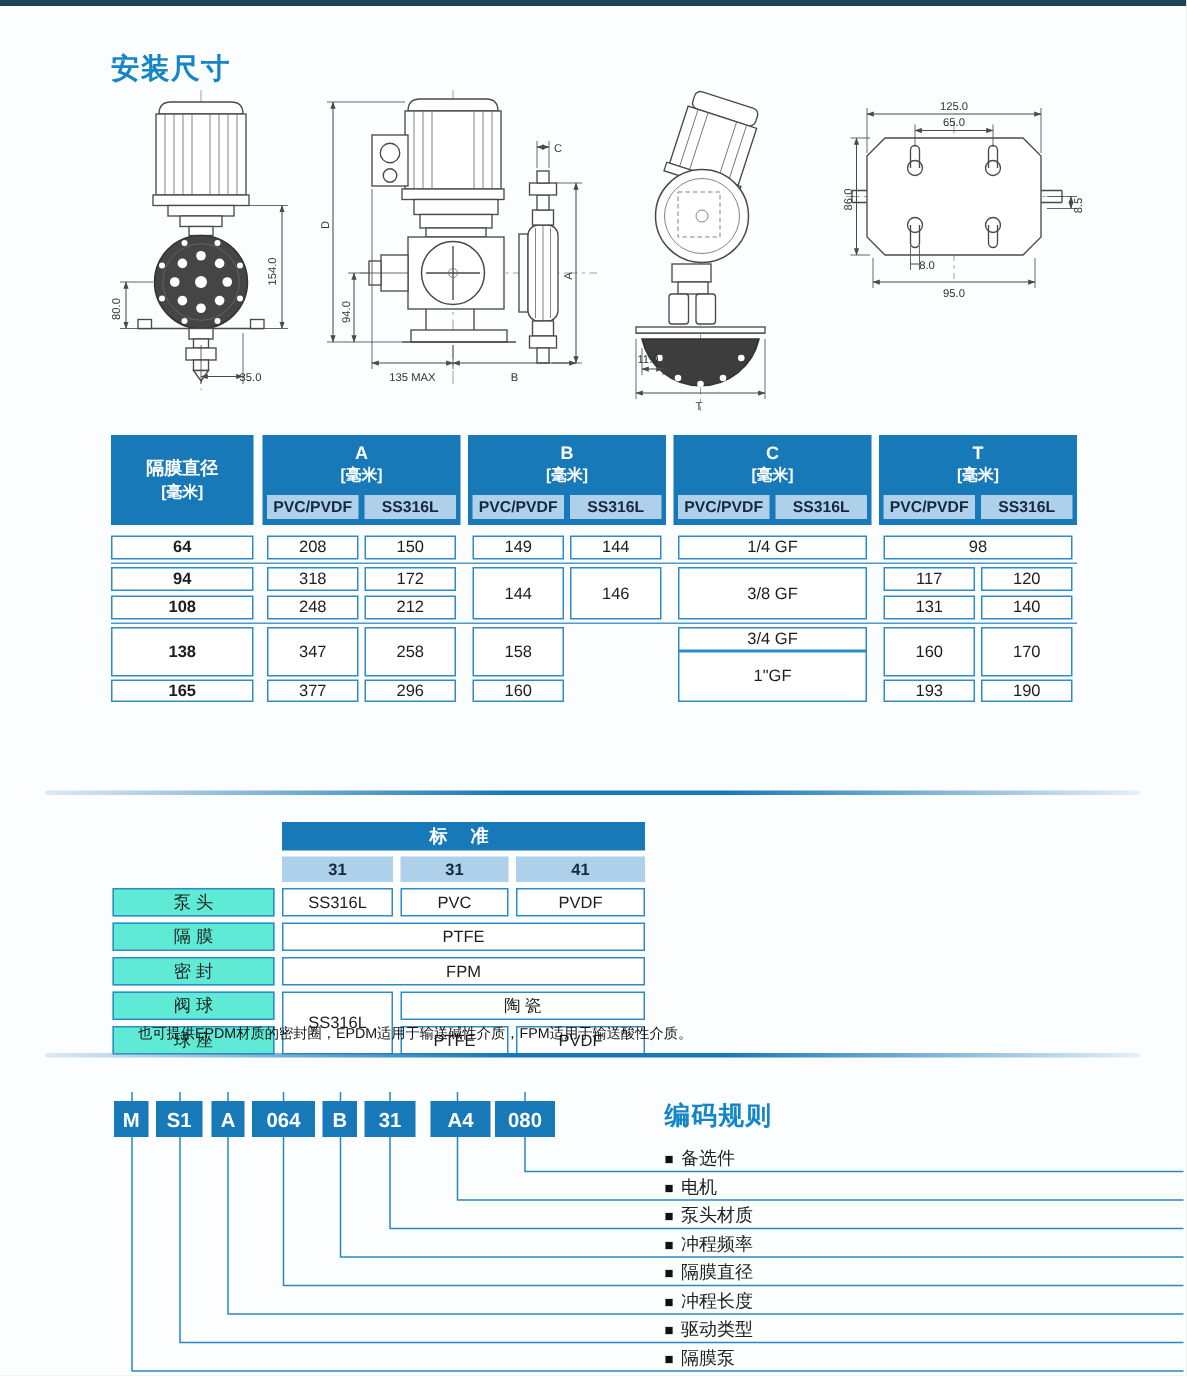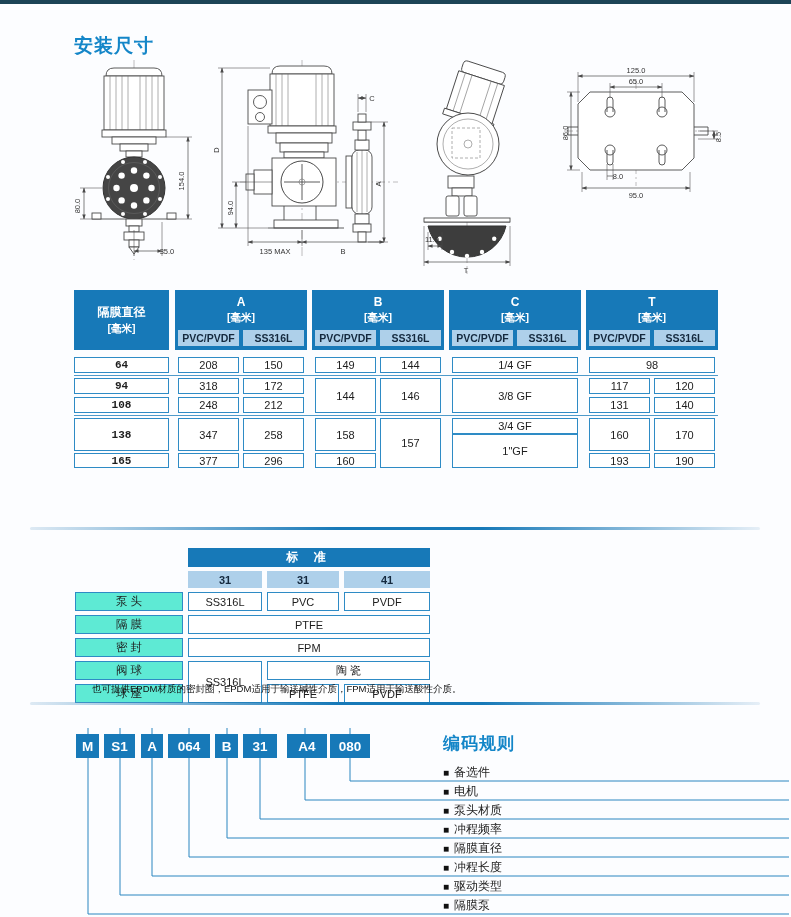--- a/index.html
+++ b/index.html
@@ -25,21 +25,21 @@
   .grp .g1{font-size:12px;font-weight:bold;}
   .grp .g2{font-size:10.5px;font-weight:bold;}
   .hdr-main{background:#1779b8;color:#fff;display:flex;flex-direction:column;justify-content:center;
        align-items:center;text-align:center;line-height:1.4;}
   .hdr-main .g1{font-size:12px;font-weight:bold;}
   .hdr-main .g2{font-size:10.5px;font-weight:bold;}
   .sub{background:#aed0ea;color:#14293e;font-size:10.5px;font-weight:bold;
        display:flex;align-items:center;justify-content:center;z-index:2;}
   .cell{background:#fff;border:1px solid #2e8bc5;display:flex;align-items:center;justify-content:center;
         font-size:11px;color:#1d1d1d;}
-  .cell.b{font-weight:bold;font-family:Liberation Mono, monospace;}
+  .cell.b{font-weight:bold;}
   .sep{height:1px;background:#4e9aca;align-self:center;}
   
   .divider{position:absolute;left:30px;width:730px;height:3px;border-radius:2px;
     background:linear-gradient(90deg,rgba(130,175,210,.25),#1779b8 42%,#1779b8 62%,rgba(130,175,210,.18));}
   
   #materials{position:absolute;left:70px;top:544px;border-collapse:separate;border-spacing:5px 4px;}
   #materials td{height:15px;text-align:center;vertical-align:middle;}
   .ml-blank{background:none;border:none;width:104px;}
   .ml-label{width:104px;background:#5eead4;border:1px solid #2e8bc5;font-size:11.5px;font-weight:normal;color:#1d1d1d;}
   .ml-std{background:#1779b8;color:#fff;font-weight:bold;font-size:12px;letter-spacing:6px;height:17px;}
@@ -296,21 +296,20 @@
     <div class="cell" style="grid-area:9/4/10/5">248</div>
     <div class="cell" style="grid-area:9/6/10/7">212</div>
     <div class="cell" style="grid-area:9/22/10/23">131</div>
     <div class="cell" style="grid-area:9/24/10/25">140</div>
     <div class="sep" style="grid-area:10/1/11/26"></div>
 
     <div class="cell b" style="grid-area:11/1/13/2">138</div>
     <div class="cell" style="grid-area:11/4/13/5">347</div>
     <div class="cell" style="grid-area:11/6/13/7">258</div>
     <div class="cell" style="grid-area:11/10/13/11">158</div>
-    <div class="cell" style="grid-area:11/12/15/13">157</div>
     <div class="cell" style="grid-area:11/16/12/19">3/4 GF</div>
     <div class="cell" style="grid-area:12/16/15/19">1"GF</div>
     <div class="cell" style="grid-area:11/22/13/23">160</div>
     <div class="cell" style="grid-area:11/24/13/25">170</div>
     <div class="cell b" style="grid-area:14/1/15/2">165</div>
     <div class="cell" style="grid-area:14/4/15/5">377</div>
     <div class="cell" style="grid-area:14/6/15/7">296</div>
     <div class="cell" style="grid-area:14/10/15/11">160</div>
     <div class="cell" style="grid-area:14/22/15/23">193</div>
     <div class="cell" style="grid-area:14/24/15/25">190</div>

